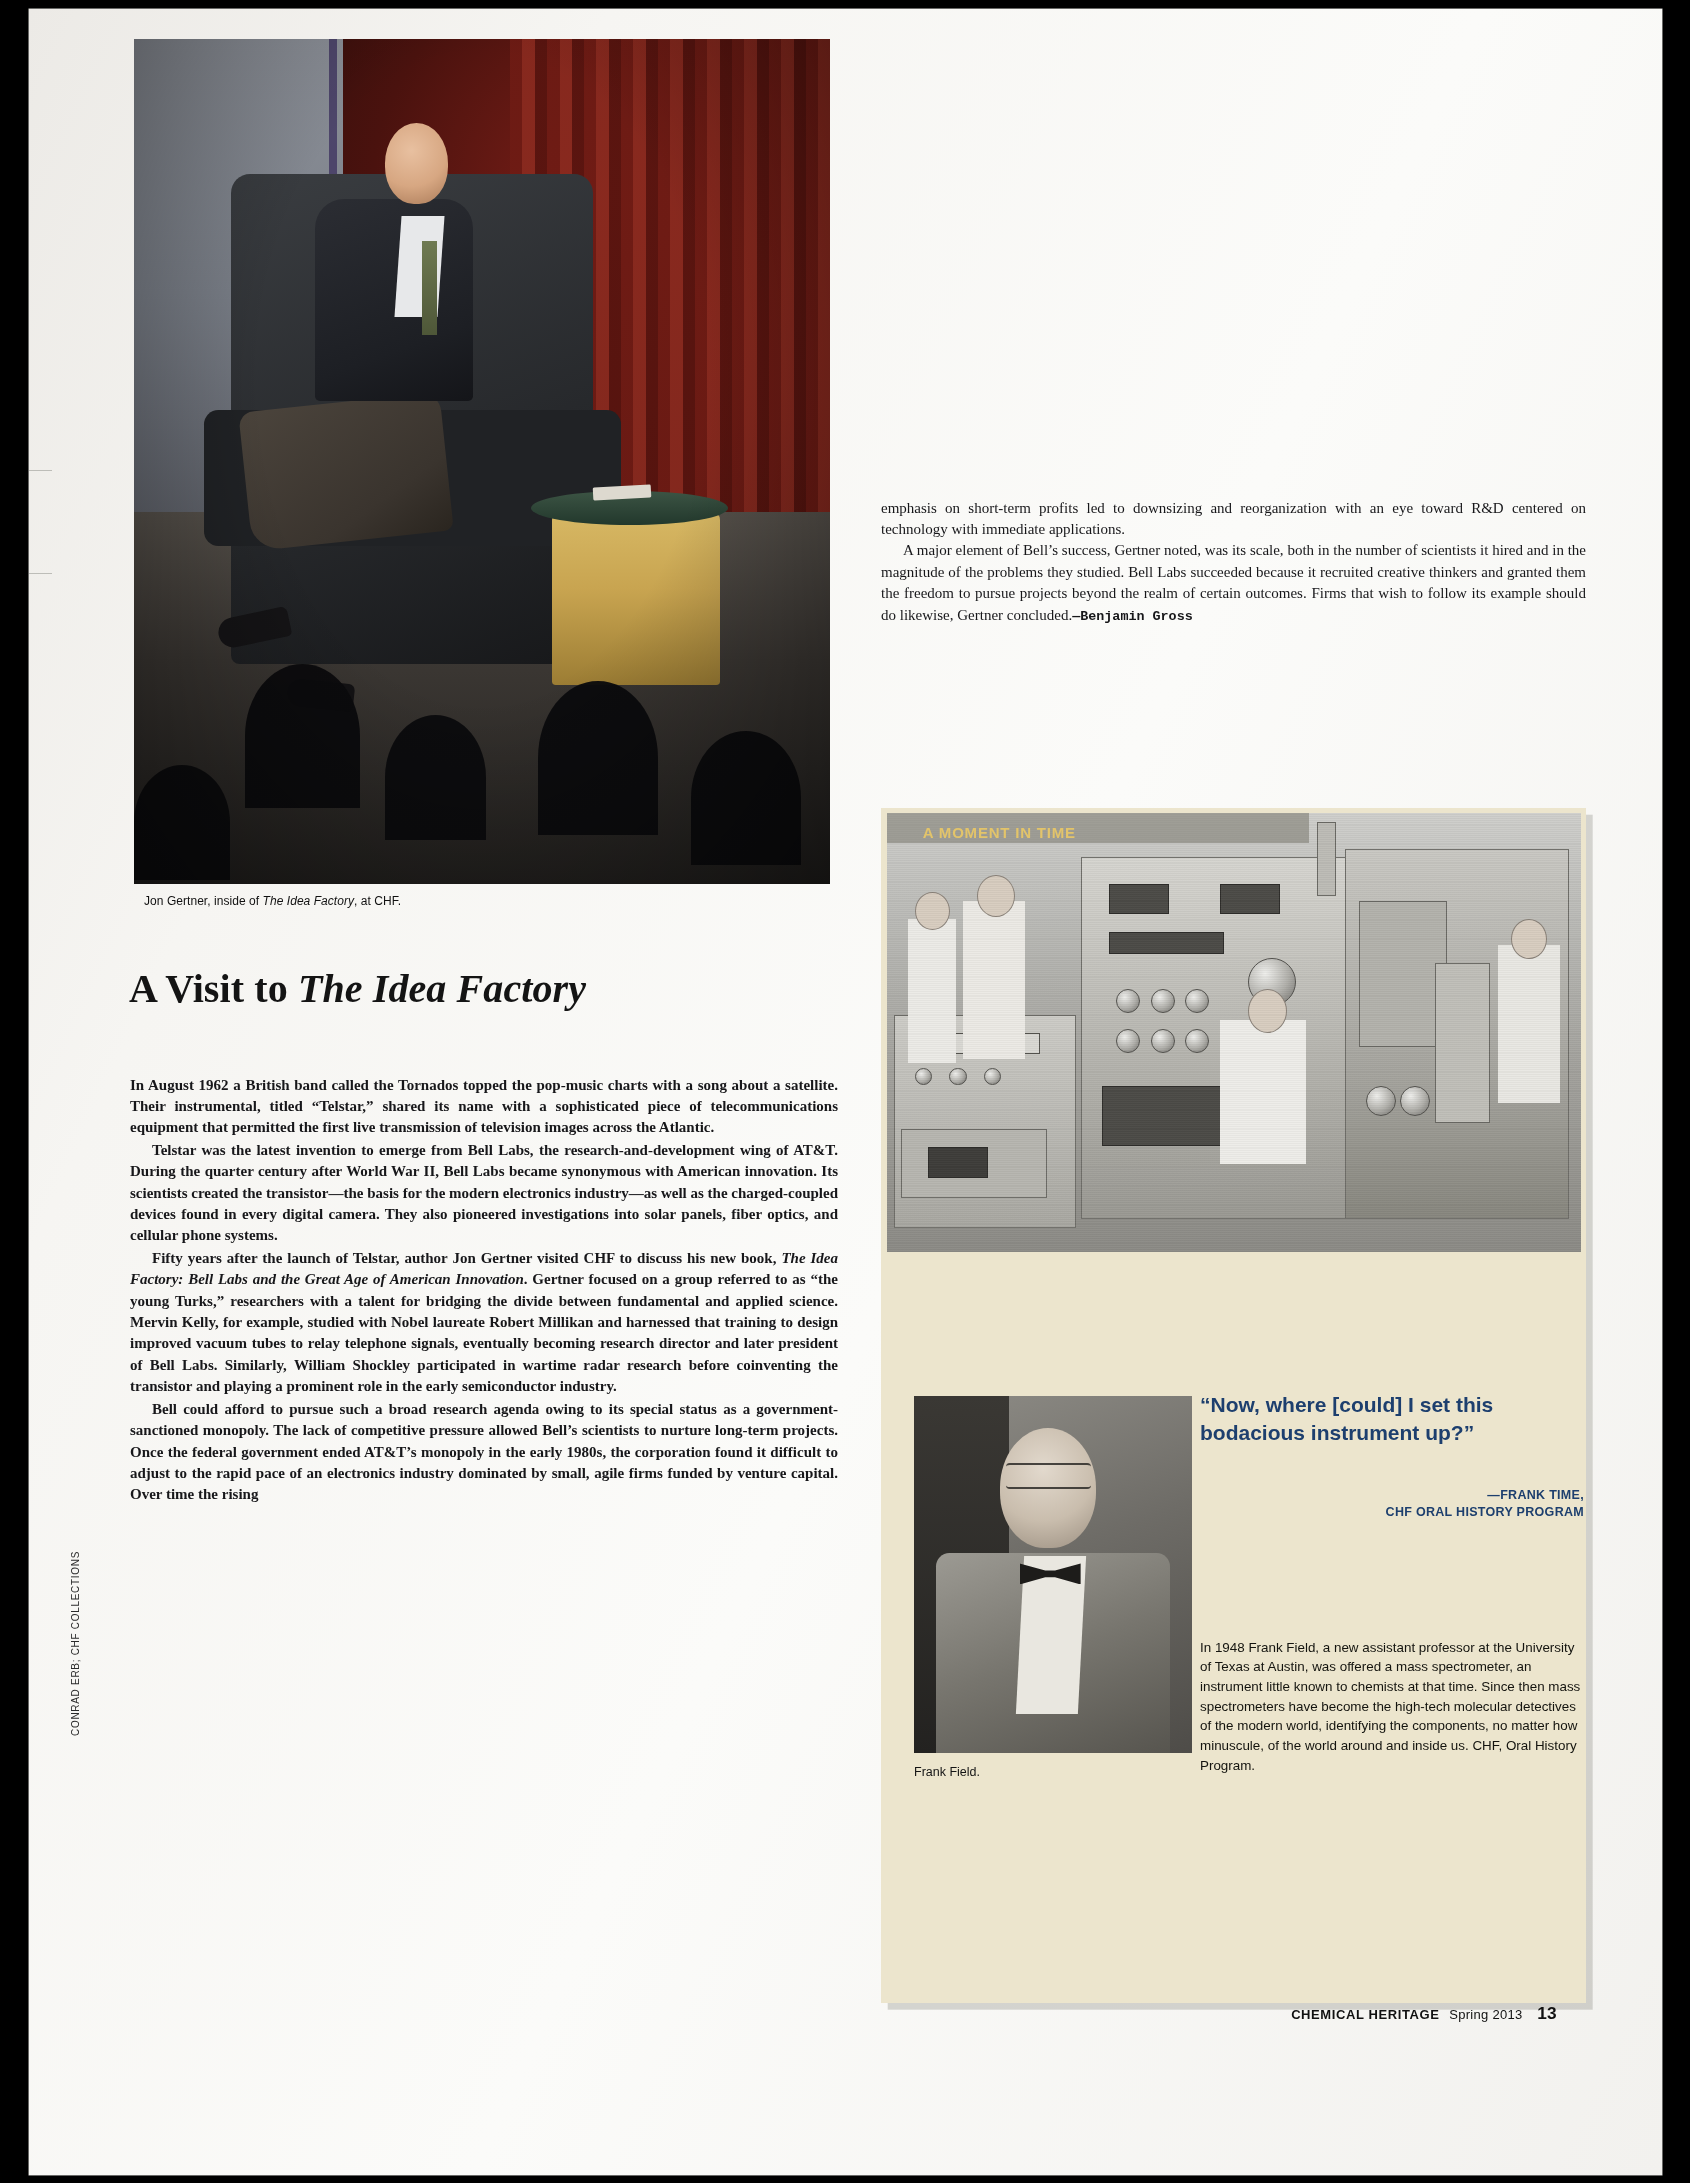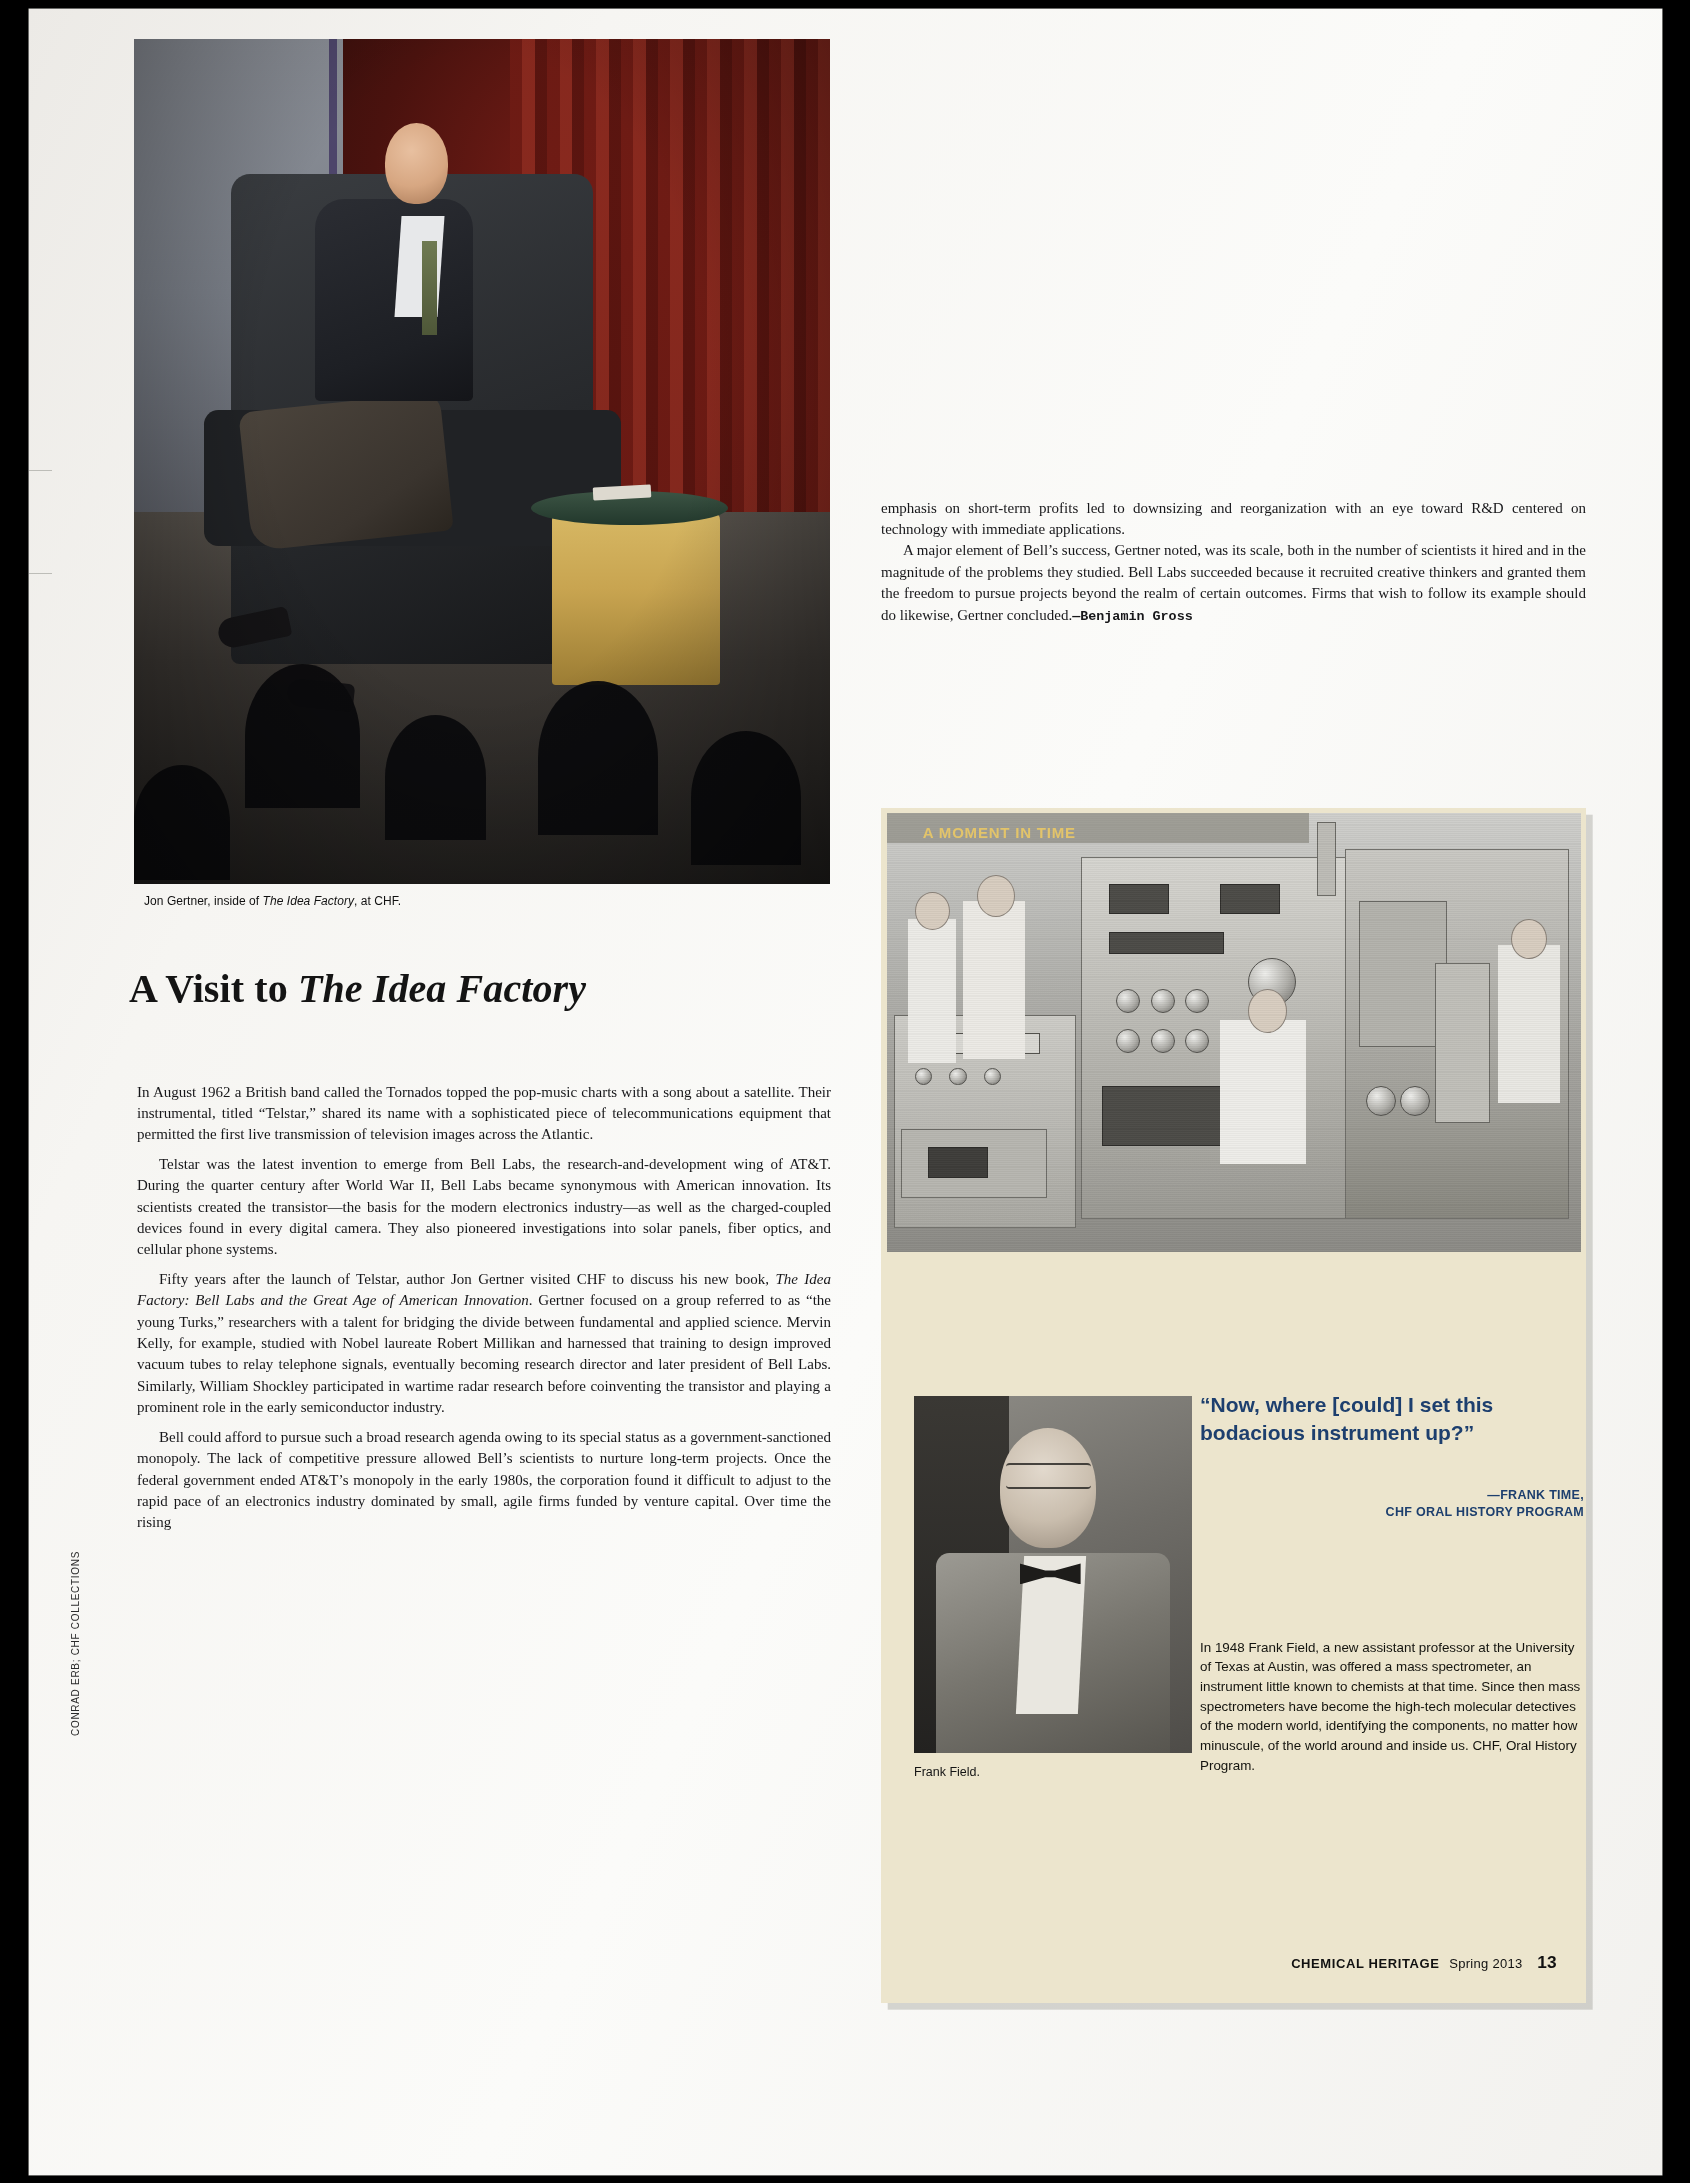--- a/index.html
+++ b/index.html
@@ -235,21 +235,21 @@
     position: absolute;
     left: 100px;
     top: 1065px;
     width: 710px;
     font-family: "Liberation Serif", serif;
     font-size: 15px;
     line-height: 21.4px;
     color: #17171a;
     text-align: justify;
   }
-  .body-col p { margin: 8px; text-indent: 0; }
+  .body-col p { margin: 1px; text-indent: 0; font-weight: bold; }
   .body-col p + p { text-indent: 22px; }
   .body-col em { font-style: italic; }
 
   .rot-credit {
     position: absolute;
     left: 41px;
     top: 1727px;
     width: 250px;
     transform: rotate(-90deg);
     transform-origin: 0 0;
@@ -489,21 +489,21 @@
     width: 384px;
     font-family: "Liberation Sans", sans-serif;
     font-size: 13.4px;
     line-height: 19.7px;
     color: #14140f;
   }
 
   .footer {
     position: absolute;
     right: 105px;
-    top: 1943px;
+    top: 1994px;
     font-family: "Liberation Sans", sans-serif;
     font-size: 13px;
     color: #111;
     letter-spacing: 0.3px;
     white-space: nowrap;
   }
   .footer .hdr { font-weight: bold; letter-spacing: 0.6px; }
   .footer .pg { font-weight: bold; font-size: 17.3px; margin-left: 10.6px; }
 
   .crop-mark {

